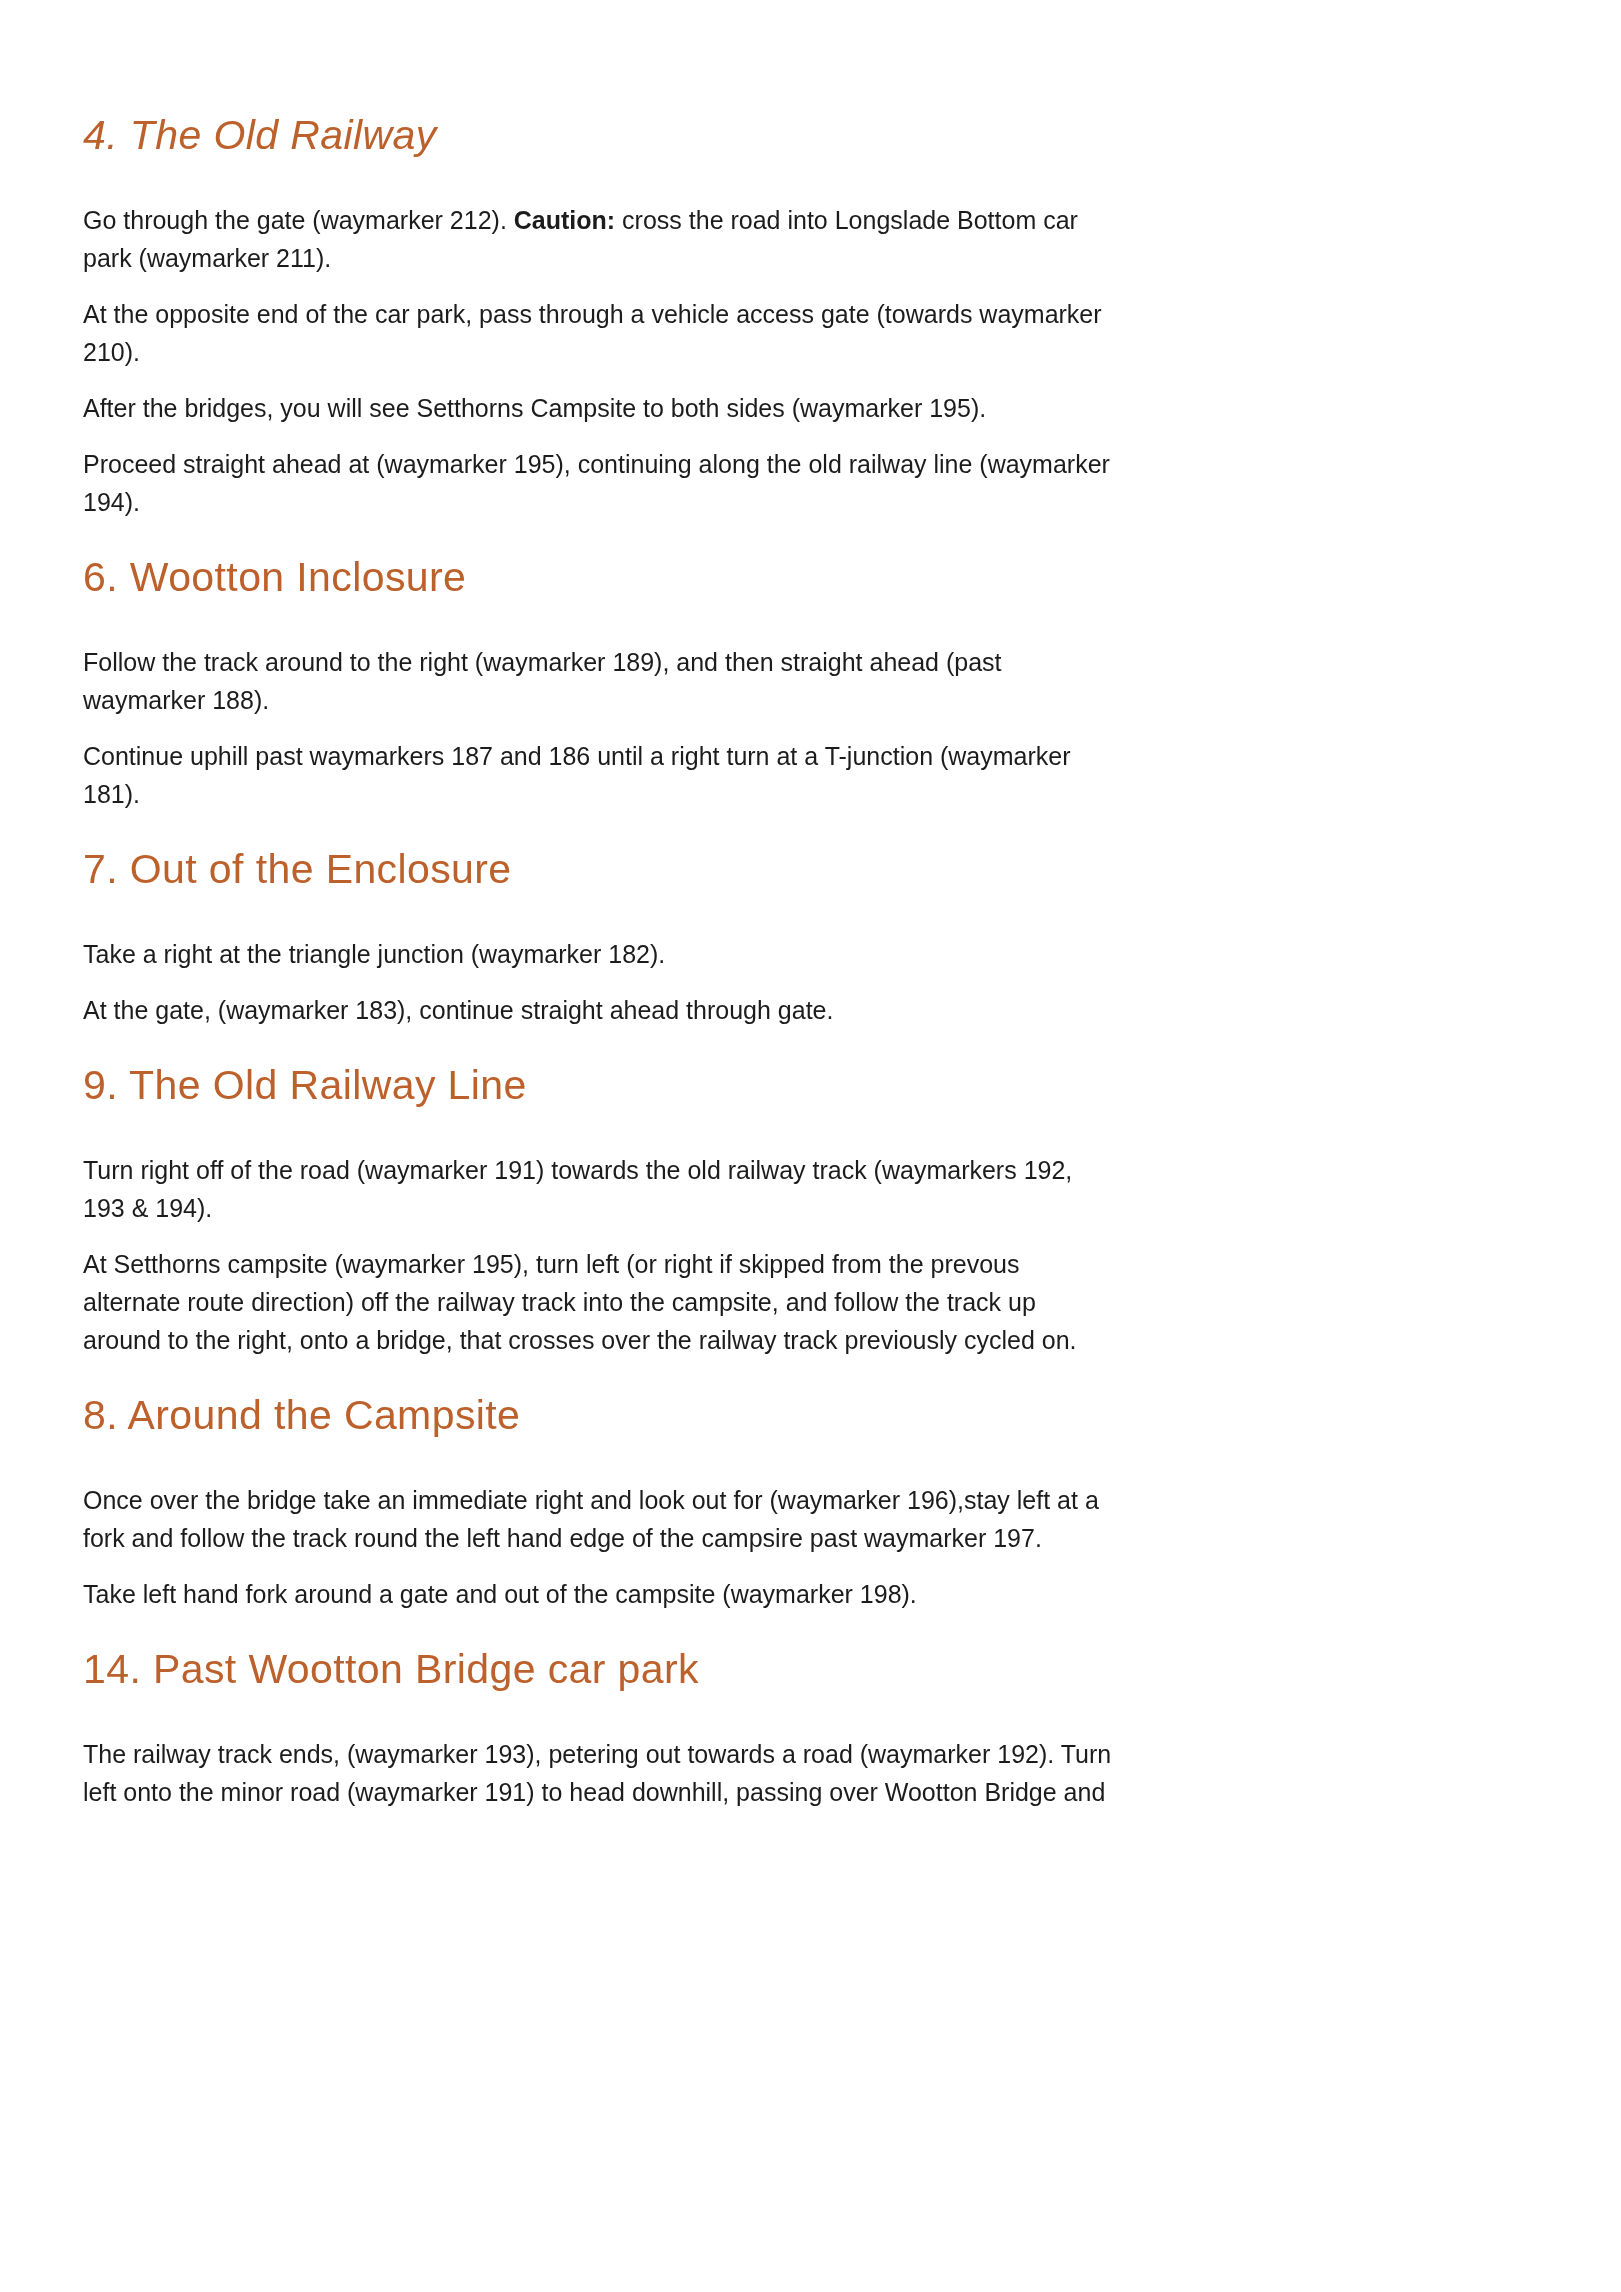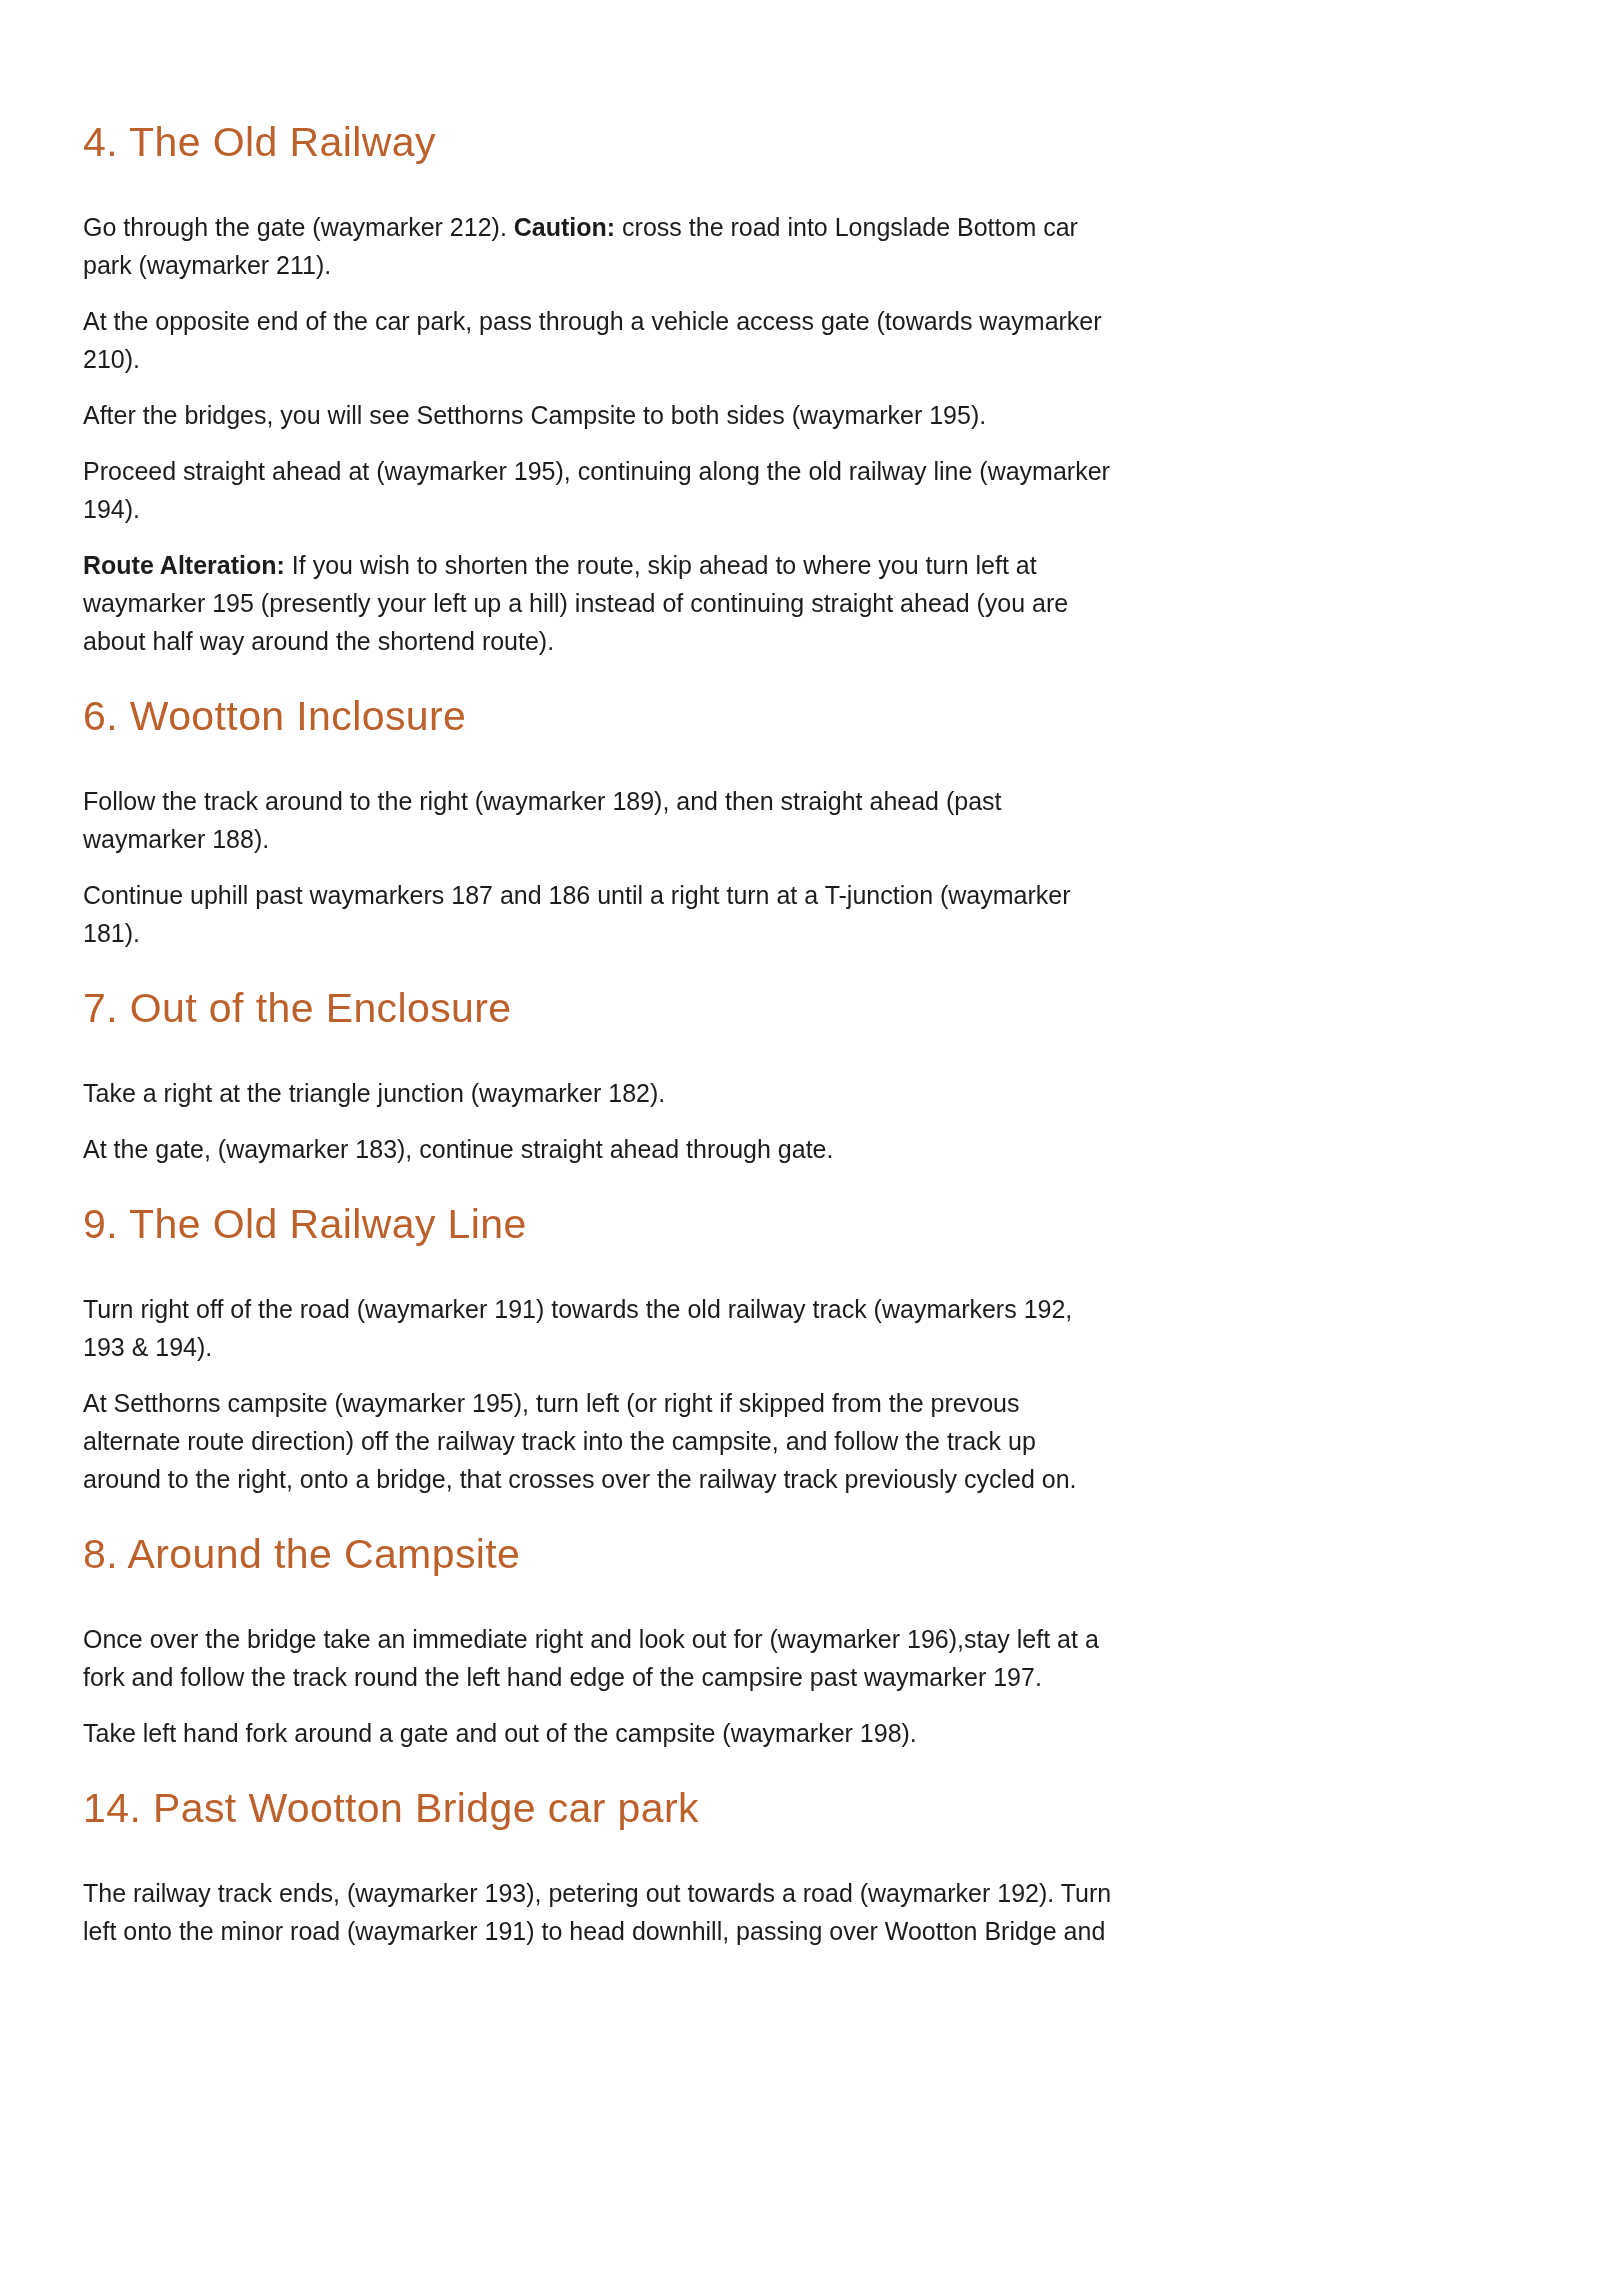--- a/index.html
+++ b/index.html
@@ -32,21 +32,22 @@
   }
   .doc h2{
     color:var(--heading-color);
     font-size:41px;
     line-height:45px;
     font-weight:400;
     letter-spacing:0.4px;
     margin:34px 0 43px 0;
   }
   .doc section:first-child h2{
-    margin-top:7px;
+    margin-top:0;
+    font-style:italic;
   }
   .doc p{
     font-size:25px;
     line-height:38px;
     margin:18px 0;
     white-space:pre-line; 
   }
   .doc .bold{
     font-weight:bold;
     margin-top:24px;
@@ -61,23 +62,20 @@
         <h2>4. The Old Railway</h2>
         <p><span>Go through the gate (waymarker 212). </span><span class="bold">Caution:</span><span> cross the road into Longslade Bottom car
 park (waymarker 211).</span></p>
         <p><span>At the opposite end of the car park, pass through a vehicle access gate (towards waymarker
 210).</span></p>
       </section>
       <section>
         <p><span>After the bridges, you will see Setthorns Campsite to both sides (waymarker 195).</span></p>
         <p><span>Proceed straight ahead at (waymarker 195), continuing along the old railway line (waymarker
 194).</span></p>
-        <p><span class="bold">Route Alteration:</span><span> If you wish to shorten the route, skip ahead to where you turn left at
-waymarker 195 (presently your left up a hill) instead of continuing straight ahead (you are
-about half way around the shortend route).</span></p>
       </section>
       <section>
         <h2>6. Wootton Inclosure</h2>
         <p><span>Follow the track around to the right (waymarker 189), and then straight ahead (past
 waymarker 188).</span></p>
         <p><span>Continue uphill past waymarkers 187 and 186 until a right turn at a T-junction (waymarker
 181).</span></p>
       </section>
       <section>
         <h2>7. Out of the Enclosure</h2>

